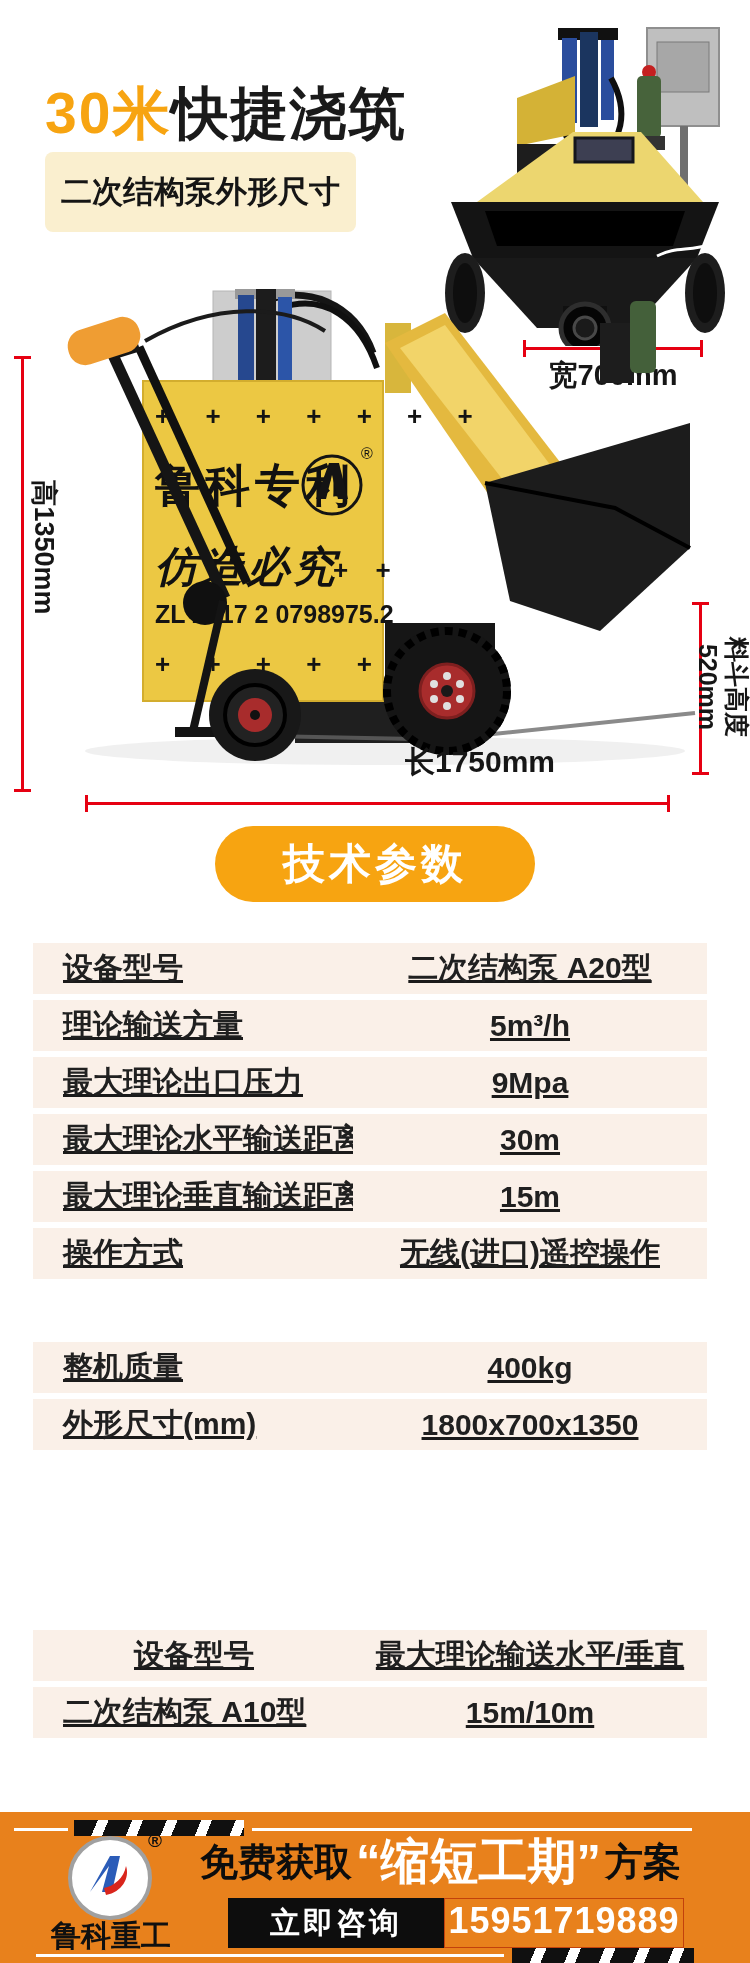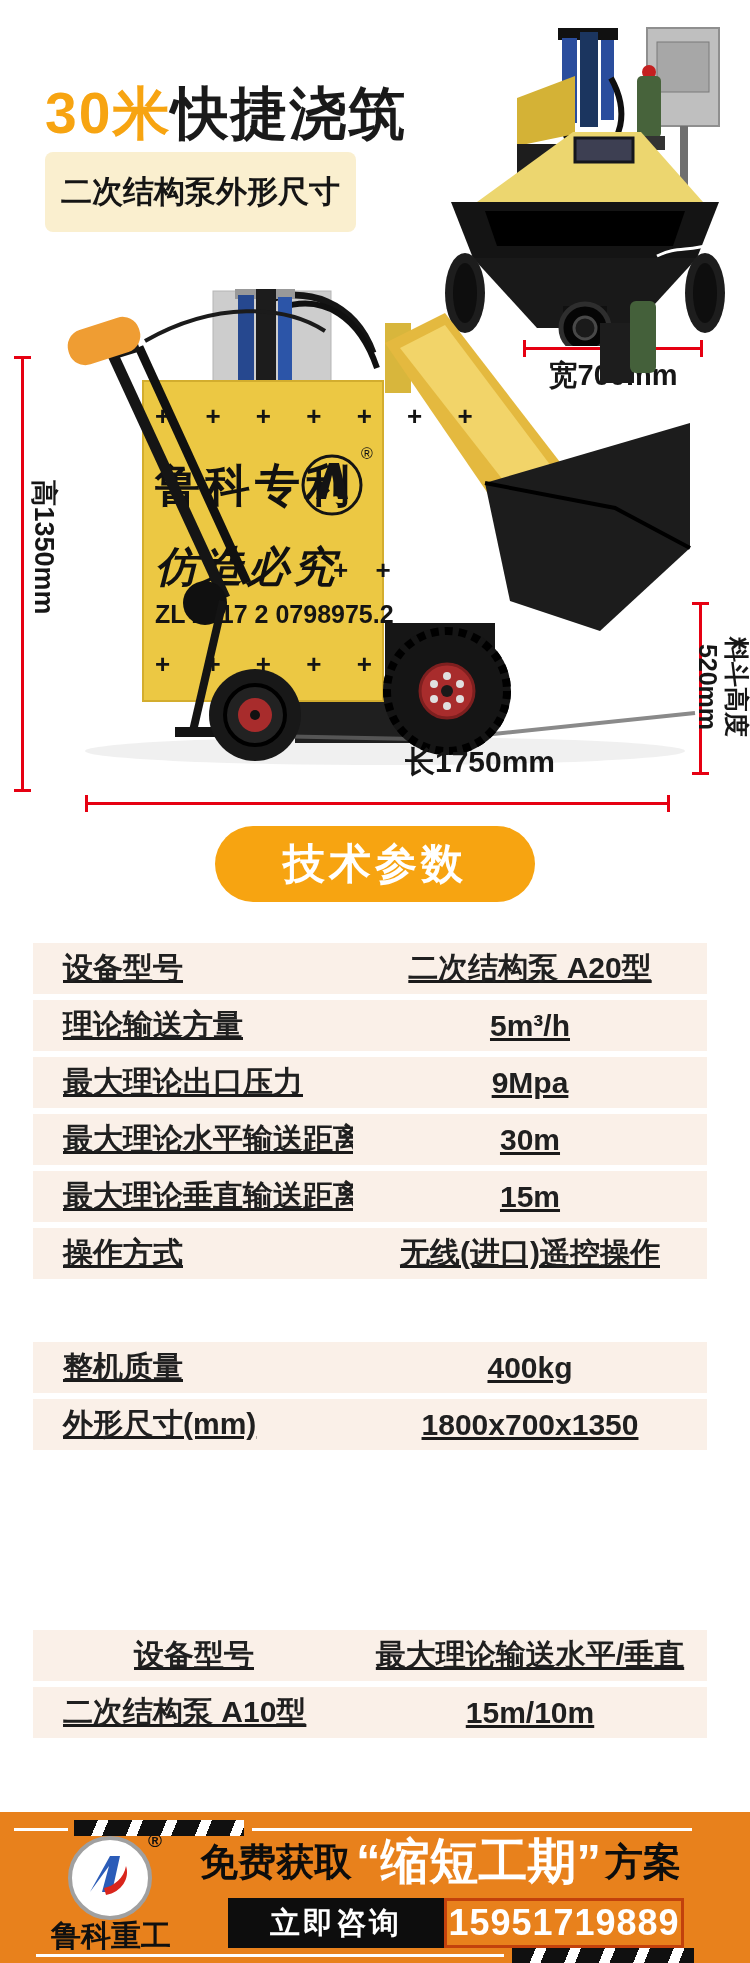--- a/index.html
+++ b/index.html
@@ -61,21 +61,21 @@
   #f-logo{left:68px;top:24px;width:76px;height:76px;background:#fff;border:4px solid #a0a0a0;border-radius:50%;
           display:flex;align-items:center;justify-content:center;}
   #f-reg{left:148px;top:18px;font-size:19px;font-weight:700;color:#101010;}
   #f-brand{left:36px;top:104px;width:150px;text-align:center;font-size:30px;font-weight:700;
            font-family:"DejaVu Serif","Liberation Serif",serif;color:#101010;}
   #f-headline{left:200px;top:18px;width:545px;height:64px;display:flex;align-items:center;white-space:nowrap;}
   #f-headline .pre,#f-headline .suf{font-size:38px;font-weight:800;color:#0d0d0d;}
   #f-headline .hi{font-size:49px;font-weight:800;color:#ffffff;margin:0 4px;}
   #f-cta{left:228px;top:86px;width:216px;height:50px;background:#0d0d0d;color:#ffffff;
          font-size:30px;font-weight:700;text-align:center;line-height:50px;letter-spacing:3px;}
-  #f-phone{left:444px;top:86px;width:240px;height:50px;border:3px solid #c2410c;box-sizing:border-box;
+  #f-phone{left:444px;top:86px;width:240px;height:50px;border:1px solid #c2410c;box-sizing:border-box;
            color:#ffffff;font-size:36px;font-weight:800;text-align:center;line-height:44px;letter-spacing:1px;}
 
   
   text{font-family:"Liberation Sans","DejaVu Sans",sans-serif;}
   .plusrow{font-size:26px;font-weight:700;letter-spacing:14px;fill:#141414;}
   .brush{font-family:"DejaVu Serif","Liberation Serif",serif;font-weight:700;fill:#111;}
 </style>
 </head>
 <body>
 

